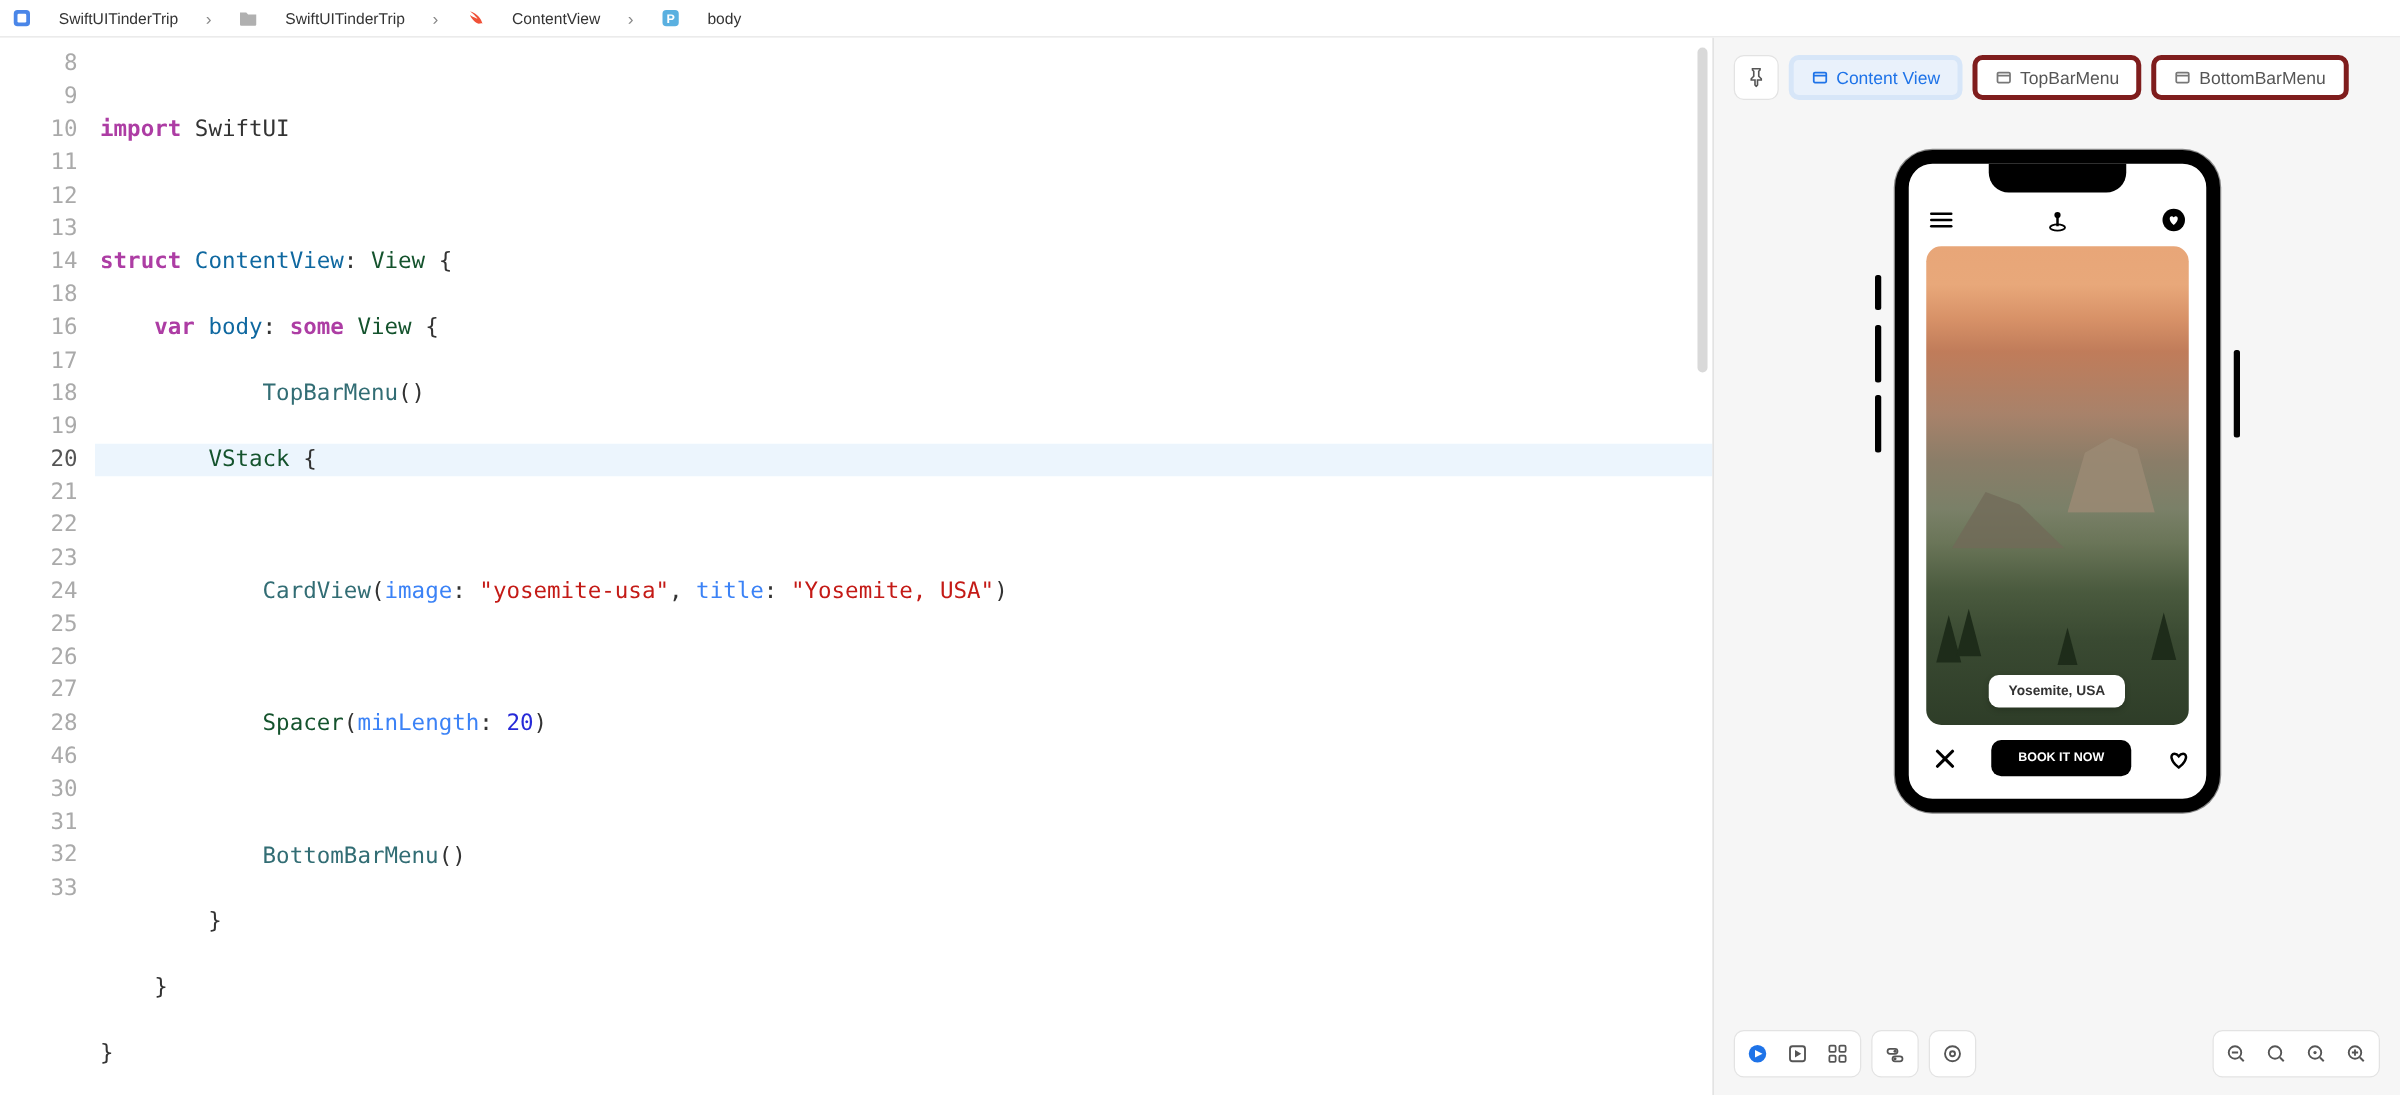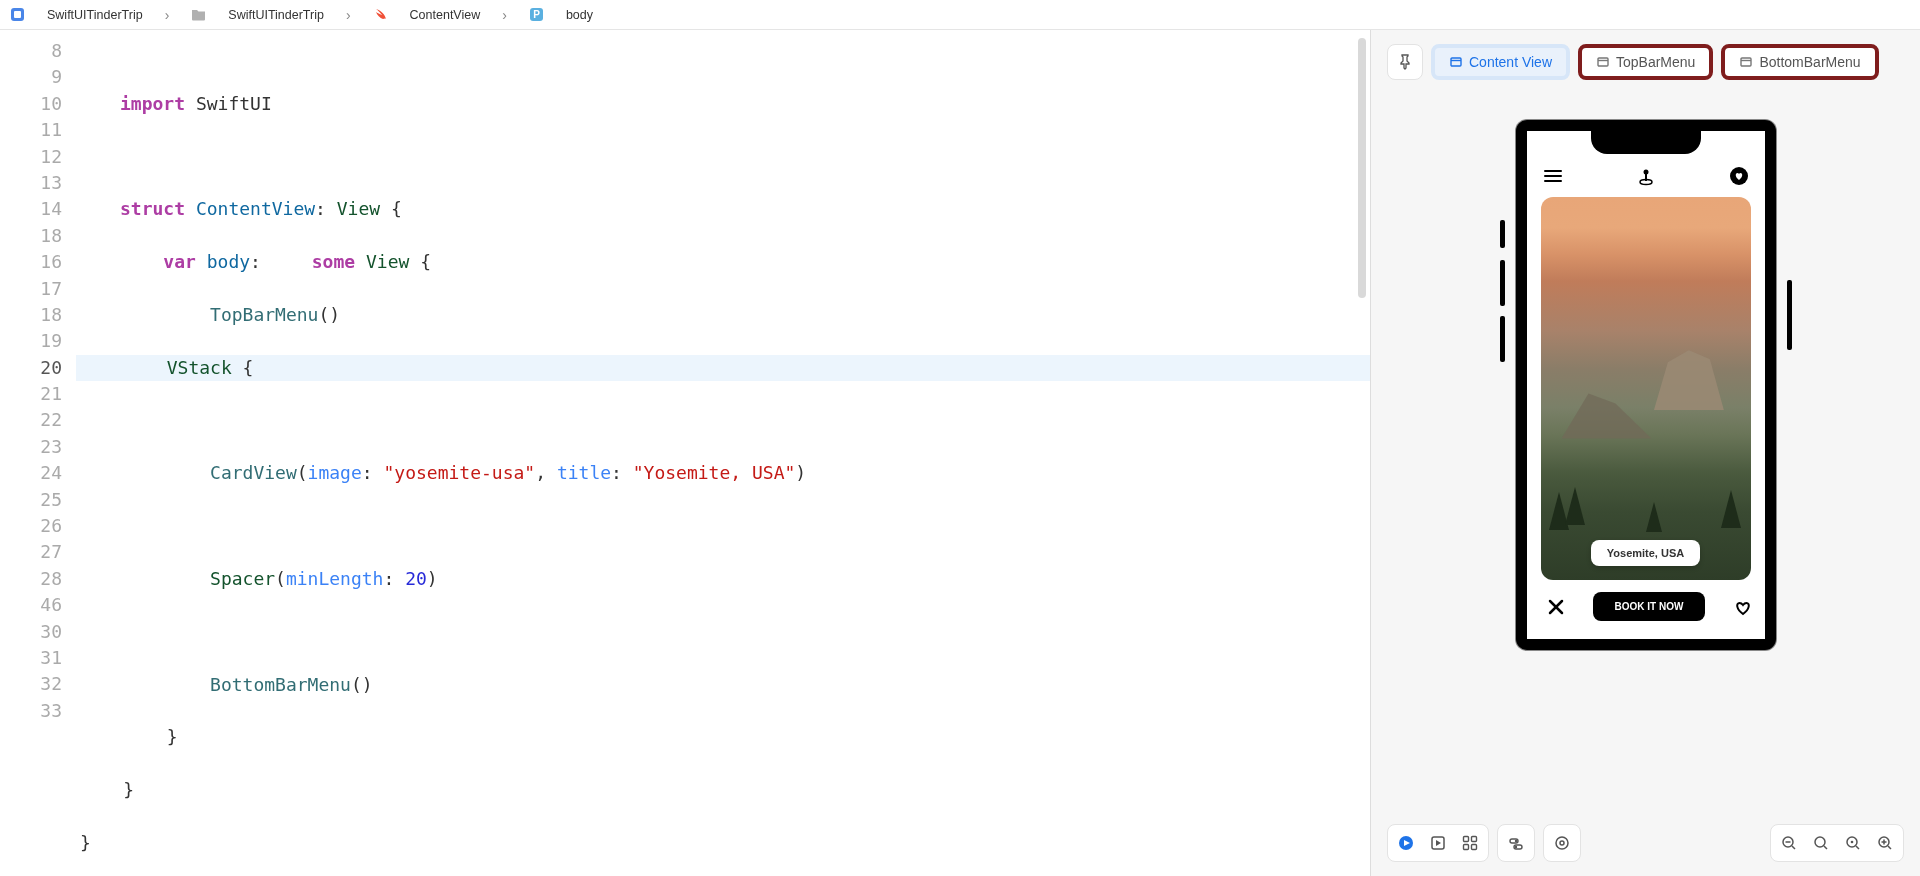--- a/index.html
+++ b/index.html
@@ -57,21 +57,21 @@
       position: relative;
     }
     .code-line { height: 26.4px; }
     .highlight-line {
       position: absolute;
       left: 0; right: 0;
       height: 26.4px;
       background: #ecf5fd;
       z-index: -1;
     }
-    .kw { color: #ad3da4; font-weight: 600; margin-left: 40px; }
+    .kw { color: #ad3da4; font-weight: 600; }
     .type { color: #14532d; }
     .str { color: #c41a16; }
     .num { color: #272ad8; }
     .param { color: #3b82f6; }
     .ident { color: #0f68a0; }
     .funcname { color: #326d74; }
     .scroll-thumb {
       position: absolute;
       right: 4px;
       top: 8px;
@@ -124,21 +124,21 @@
     .phone-wrap {
       position: absolute;
       top: 90px;
       left: 50%;
       transform: translateX(-50%);
     }
     .phone {
       width: 260px;
       height: 530px;
       border: 11px solid #000;
-      border-radius: 11px;
+      border-radius: 30px;
       background: #fff;
       position: relative;
       overflow: hidden;
       box-shadow: 0 0 0 1px #888;
     }
     .notch {
       position: absolute;
       top: -1px; left: 50%;
       transform: translateX(-50%);
       width: 110px; height: 24px;

